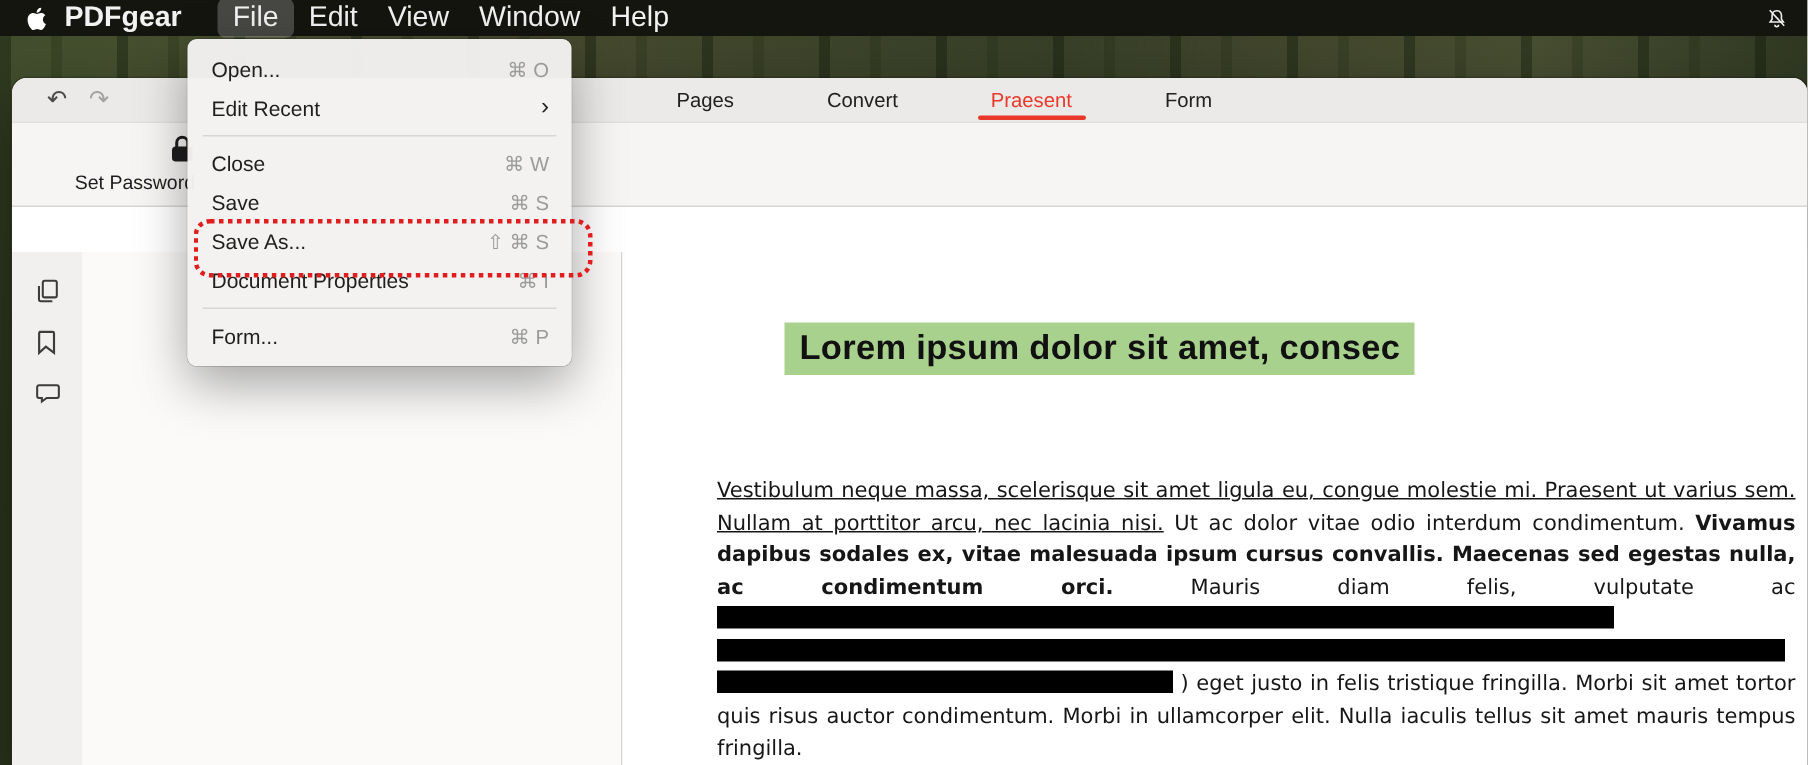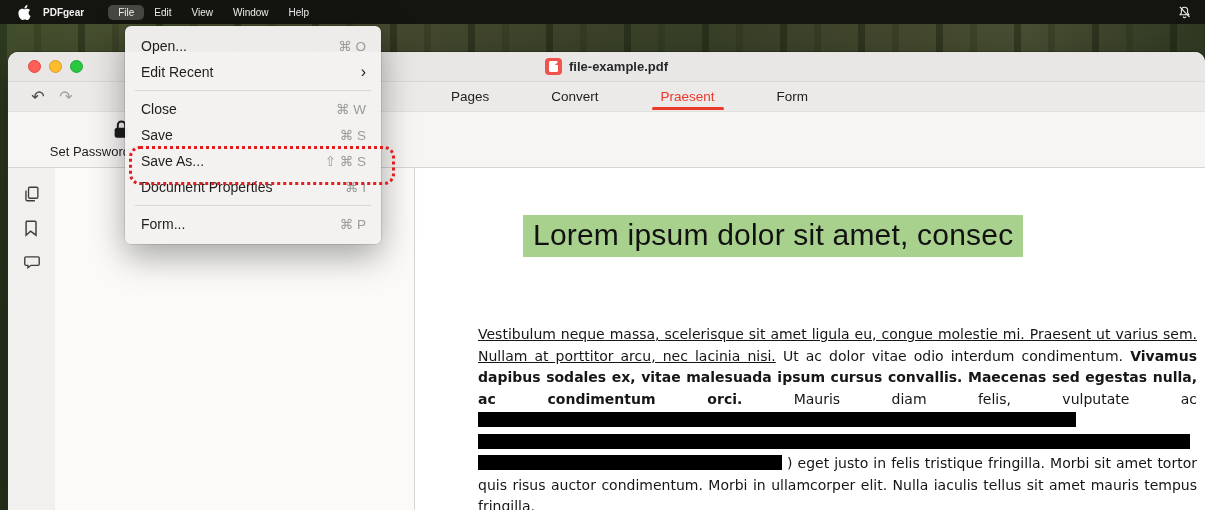--- a/index.html
+++ b/index.html
@@ -9,21 +9,21 @@
     background:
       repeating-linear-gradient(90deg, rgba(10,20,5,.35) 0 7px, rgba(0,0,0,0) 7px 34px, rgba(30,40,15,.25) 34px 41px, rgba(0,0,0,0) 41px 78px),
       radial-gradient(ellipse at 12% 0%, #64744040 0%, transparent 45%),
       radial-gradient(ellipse at 45% 15%, #2c3a2260 0%, transparent 50%),
       radial-gradient(ellipse at 72% 0%, #6b5a3a55 0%, transparent 45%),
       linear-gradient(90deg, #394528, #4a4630 28%, #2a3622 58%, #3c4a2e 85%, #27331f);
   }
 
   
   .menubar { position:absolute; top:0; left:0; right:0; height:24px; background:#14150f;
-    display:flex; align-items:center; padding-left:18px; color:#f2f2f2; font-size:10px; z-index:50; }
+    display:flex; align-items:center; padding-left:18px; color:#f2f2f2; font-size:19px; z-index:50; }
   .apple { width:13px; height:15px; display:inline-flex; }
   .mb-app { font-weight:700; margin-left:12px; }
   .mb-item { padding:2px 10px; border-radius:5px; }
   .mb-item.first { margin-left:24px; }
   .mb-item.open { background:rgba(255,255,255,.22); }
   .mb-right { margin-left:auto; margin-right:13px; display:flex; align-items:center; }
 
   
   .window { position:absolute; left:8px; top:52px; width:1197px; height:458px; background:#fff;
     border-radius:10px 10px 0 0; overflow:hidden; z-index:10;
@@ -53,21 +53,21 @@
   .toolrow { height:56px; background:#f7f5f4; border-bottom:1px solid #d7d5d3; position:relative; }
   .tool-setpw { position:absolute; left:34px; top:7px; width:88px; display:flex; flex-direction:column; align-items:flex-end; gap:5px; }
   .tool-label { font-size:13px; color:#1d1d1f; white-space:nowrap; }
 
   .content { position:absolute; top:116px; left:0; right:0; bottom:0; display:flex; }
   .iconstrip { width:47px; background:#f2f0ef; display:flex; flex-direction:column; align-items:center; padding-top:17px; gap:16px; }
   .thumbpanel { width:360px; background:#fbfaf9; border-right:1px solid #d7d5d3; }
   .docarea { flex:1; background:#fff; padding:47px 0 0 63px; overflow:hidden; }
 
   .doc-heading { display:inline-block; margin-left:45px; background:#a9d18e; padding:3px 10px 5px;
-    font-family:"Liberation Sans",sans-serif; font-weight:400; font-size:30px; color:#111; letter-spacing:.2px; }
+    font-family:"Liberation Sans",sans-serif; font-weight:700; font-size:23px; color:#111; letter-spacing:.2px; }
   .doc-par { width:719px; margin-top:67px; font-family:"DejaVu Sans",sans-serif; font-size:14px;
     line-height:21.5px; text-align:justify; color:#161616; }
   .seg-u { text-decoration:underline; }
   .seg-b { font-weight:700; }
   .redact { display:inline-block; height:15px; background:#000; vertical-align:-2px; }
   .r1 { width:598px; } .r2 { width:712px; } .r3 { width:304px; }
 
   
   .dropdown { position:absolute; left:125px; top:26px; width:256px; z-index:60;
     background:rgba(243,242,241,.97); border-radius:6px; padding:7px 0;
@@ -104,31 +104,20 @@
       <svg width="15" height="15" viewBox="0 0 24 24">
           <path d="M12 3.5c-3 0-5 2.2-5 5v4l-2 3h14l-2-3v-4c0-2.8-2-5-5-5z" fill="none" stroke="#f0f0f0" stroke-width="1.7"></path>
           <path d="M10 18.5a2 2 0 004 0" stroke="#f0f0f0" stroke-width="1.7" fill="none"></path>
           <line x1="4.5" y1="3" x2="20" y2="19.5" stroke="#f0f0f0" stroke-width="1.7"></line>
         </svg>
     </span>
   </div>
 
   <div class="window">
 
-    <div class="titlebar">
-      <div class="lights">
-        <span class="light l-close"></span>
-        <span class="light l-min"></span>
-        <span class="light l-zoom"></span>
-      </div>
-      <div class="wtitle">
-        <span class="pdficon"></span>
-        <span>file-example.pdf</span>
-      </div>
-    </div>
 
     <div class="tabrow">
       <span class="histbtn undo">↶</span>
       <span class="histbtn redo">↷</span>
       <div class="tabs">
         <span class="tab">Pages</span>
         <span class="tab">Convert</span>
         <span class="tab active">Praesent</span>
         <span class="tab">Form</span>
       </div>

